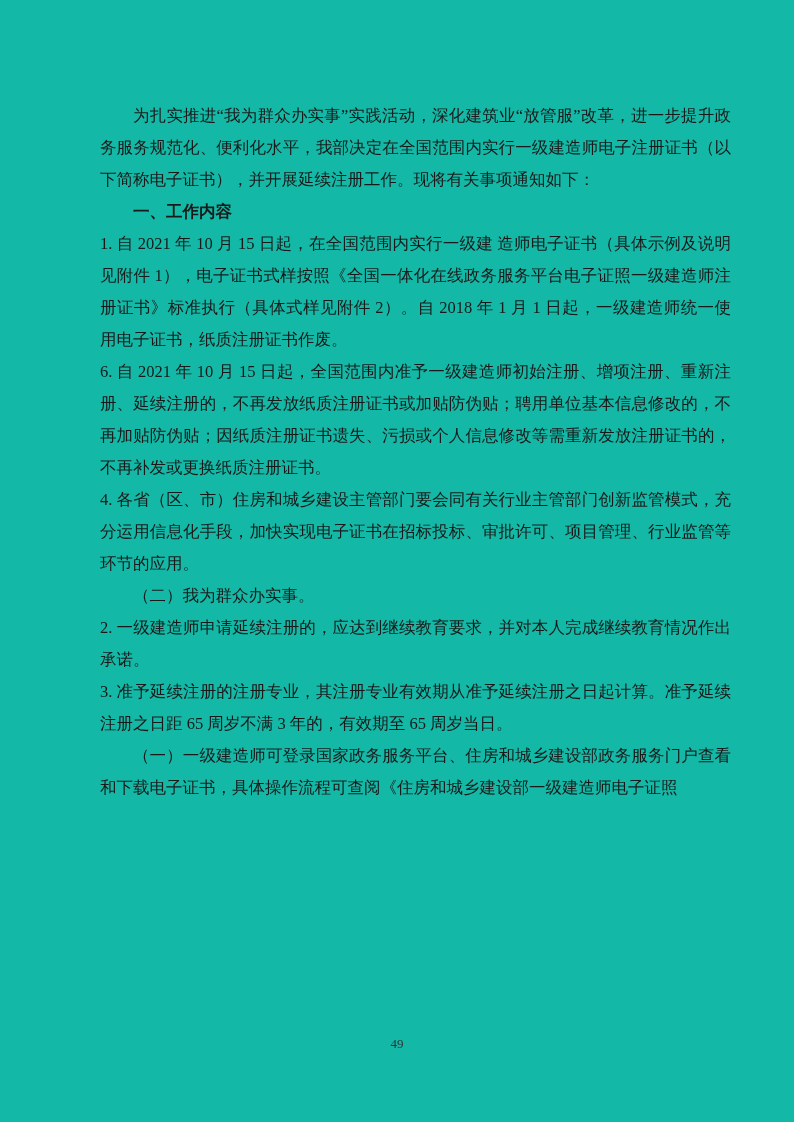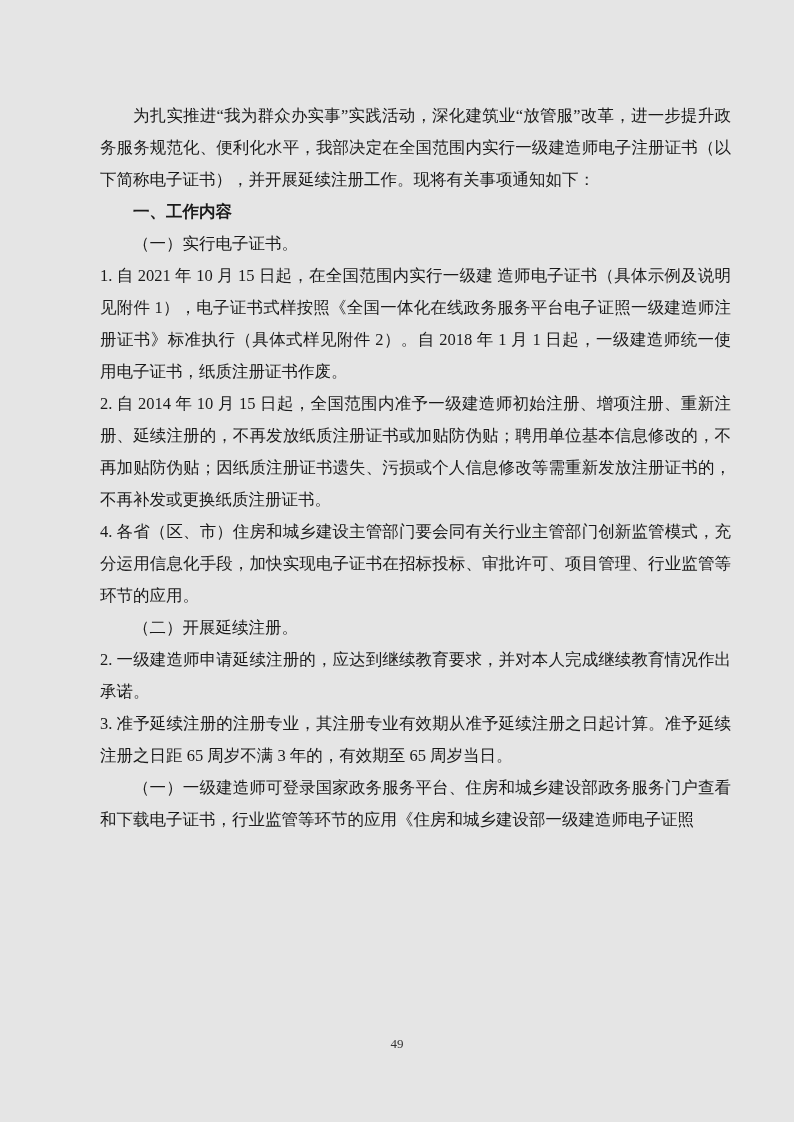--- a/index.html
+++ b/index.html
@@ -4,21 +4,21 @@
 <style>
   html, body {
     margin: 0;
     padding: 0;
     background: #ffffff;
   }
   .page {
     position: relative;
     width: 794px;
     height: 1122px;
-    background: #e5e5e5;
+    background: #14b8a6;
     overflow: hidden;
   }
   .content {
     position: absolute;
     left: 100px;
     top: 100px;
     width: 631px;
     font-family: "Liberation Serif", "DejaVu Serif", serif;
     font-size: 16.5px;
     line-height: 32px;
@@ -48,23 +48,22 @@
     color: #333333;
   }
 </style>
 </head>
 <body>
 
 <div class="page">
   <main class="content">
     <p class="para indent">为扎实推进“我为群众办实事”实践活动，深化建筑业“放管服”改革，进一步提升政务服务规范化、便利化水平，我部决定在全国范围内实行一级建造师电子注册证书（以下简称电子证书），并开展延续注册工作。现将有关事项通知如下：</p>
     <p class="para heading">一、工作内容</p>
-    <p class="para indent">（一）实行电子证书。</p>
     <p class="para">1. 自 2021 年 10 月 15 日起，在全国范围内实行一级建 造师电子证书（具体示例及说明见附件 1），电子证书式样按照《全国一体化在线政务服务平台电子证照一级建造师注册证书》标准执行（具体式样见附件 2）。自 2018 年 1 月 1 日起，一级建造师统一使用电子证书，纸质注册证书作废。</p>
-    <p class="para">2. 自 2014 年 10 月 15 日起，全国范围内准予一级建造师初始注册、增项注册、重新注册、延续注册的，不再发放纸质注册证书或加贴防伪贴；聘用单位基本信息修改的，不再加贴防伪贴；因纸质注册证书遗失、污损或个人信息修改等需重新发放注册证书的，不再补发或更换纸质注册证书。</p>
+    <p class="para">6. 自 2021 年 10 月 15 日起，全国范围内准予一级建造师初始注册、增项注册、重新注册、延续注册的，不再发放纸质注册证书或加贴防伪贴；聘用单位基本信息修改的，不再加贴防伪贴；因纸质注册证书遗失、污损或个人信息修改等需重新发放注册证书的，不再补发或更换纸质注册证书。</p>
     <p class="para">4. 各省（区、市）住房和城乡建设主管部门要会同有关行业主管部门创新监管模式，充分运用信息化手段，加快实现电子证书在招标投标、审批许可、项目管理、行业监管等环节的应用。</p>
-    <p class="para indent">（二）开展延续注册。</p>
+    <p class="para indent">（二）我为群众办实事。</p>
     <p class="para">2. 一级建造师申请延续注册的，应达到继续教育要求，并对本人完成继续教育情况作出承诺。</p>
     <p class="para">3. 准予延续注册的注册专业，其注册专业有效期从准予延续注册之日起计算。准予延续注册之日距 65 周岁不满 3 年的，有效期至 65 周岁当日。</p>
-    <p class="para indent">（一）一级建造师可登录国家政务服务平台、住房和城乡建设部政务服务门户查看和下载电子证书，行业监管等环节的应用《住房和城乡建设部一级建造师电子证照</p>
+    <p class="para indent">（一）一级建造师可登录国家政务服务平台、住房和城乡建设部政务服务门户查看和下载电子证书，具体操作流程可查阅《住房和城乡建设部一级建造师电子证照</p>
   </main>
   <footer class="page-number">49</footer>
 </div>
 
 </body></html>

